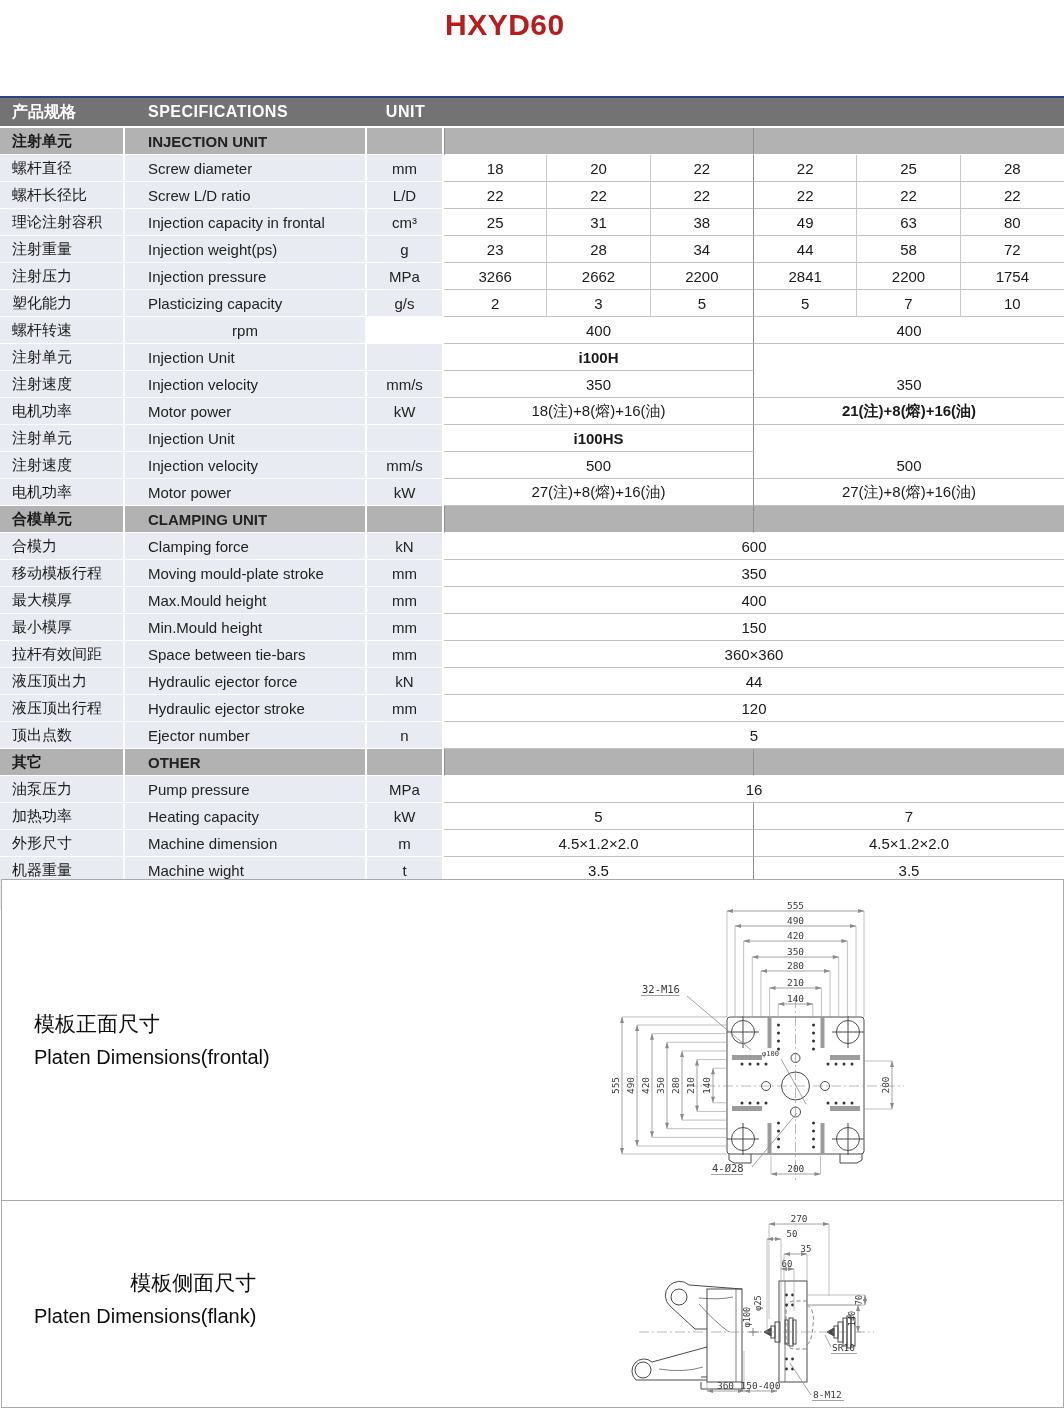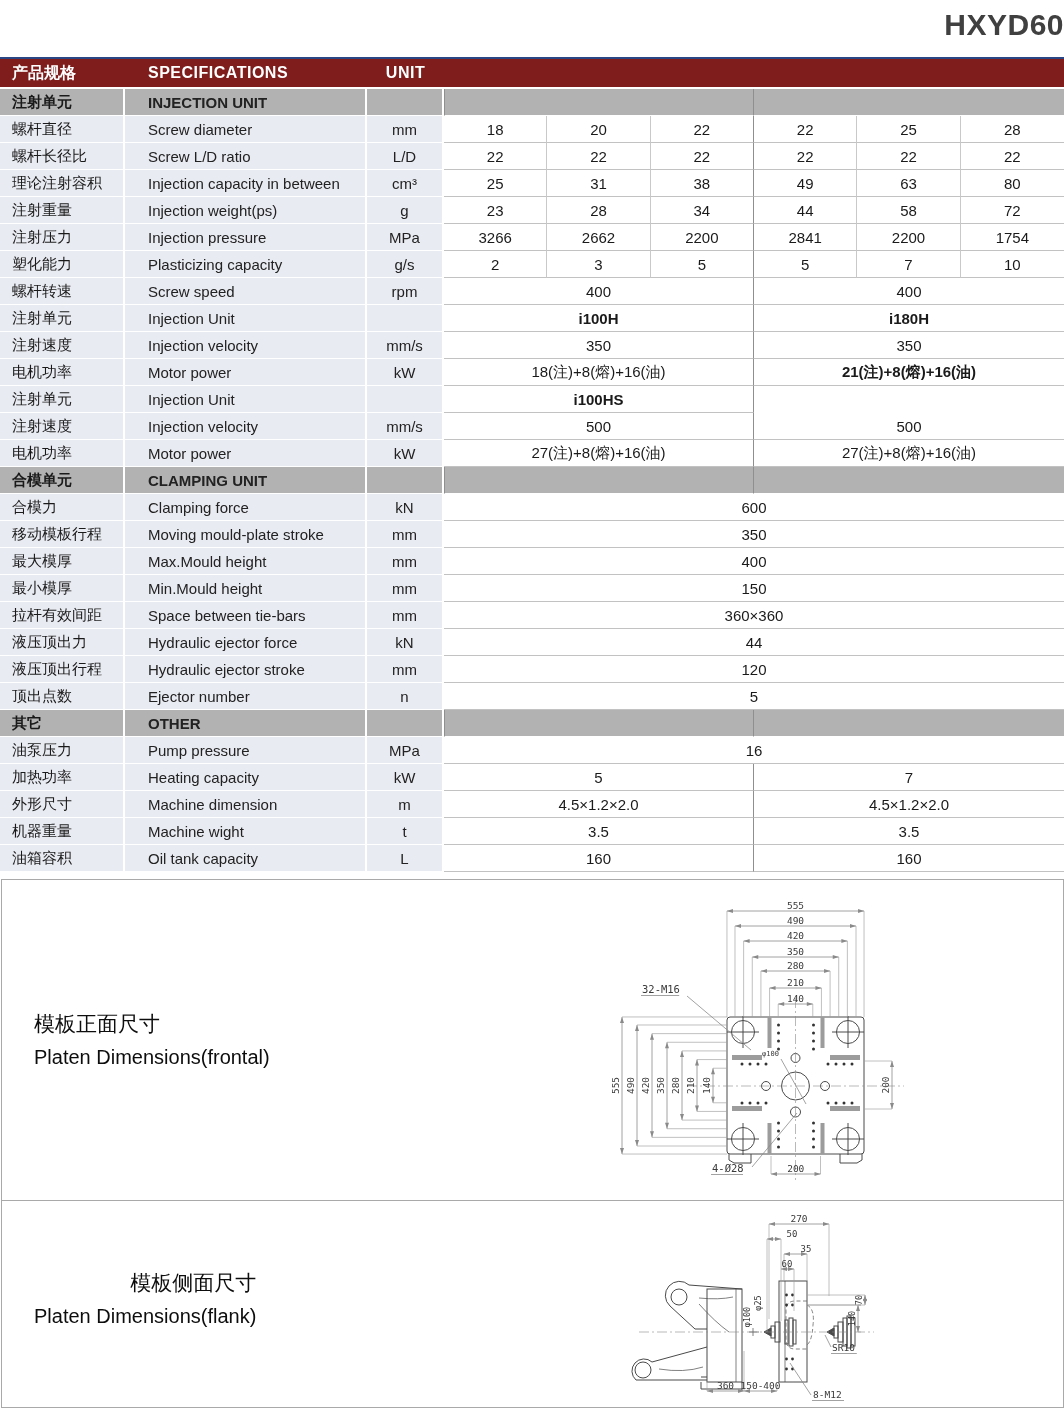--- a/index.html
+++ b/index.html
@@ -1,24 +1,24 @@
 <!DOCTYPE html>
 <html><head>
 <meta charset="utf-8">
 <style>
   html,body{margin:0;padding:0;background:#fff;}
   .page{position:relative;width:1064px;height:1414px;background:#fff;overflow:hidden;
         font-family:"Liberation Sans",sans-serif;color:#1a1a1a;}
-  .page-title{position:absolute;top:8px;left:445px;width:619px;text-align:right;
-        font-size:30px;font-weight:bold;color:#404040;letter-spacing:.5px;}
+  .page-title{position:absolute;top:8px;left:445px;width:619px;text-align:left;
+        font-size:30px;font-weight:bold;color:#b91c1c;letter-spacing:.5px;}
   
   .spec-table{position:absolute;top:57px;left:0;width:1064px;}
   .row{display:grid;grid-template-columns:125px 242px 77px repeat(6,1fr);height:27px;}
-  .header-row{grid-template-columns:125px 242px 77px 1fr;height:28px;background:#7f1d1d;
-        border-top:2px solid #2a4685;color:#fff;font-weight:bold;font-size:16px;}
+  .header-row{grid-template-columns:125px 242px 77px 1fr;height:28px;background:#737373;
+        border-top:2px solid #2a4685;color:#fff;font-weight:bold;font-size:16px;margin-top:39px;}
   .hc{display:flex;align-items:center;}
   .hc-cn{padding-left:12px;}
   .hc-en{padding-left:23px;letter-spacing:.5px;}
   .hc-unit{justify-content:center;letter-spacing:.5px;}
   .hgap{height:2px;background:#fff;}
   .cell{display:flex;align-items:center;font-size:15px;overflow:hidden;white-space:nowrap;}
   .c-cn{background:#e9ebf2;padding-left:12px;border-right:2px solid #fff;border-bottom:1px solid #fff;text-align:center;}
   .c-en{background:#e9ebf2;padding-left:23px;border-right:2px solid #fff;border-bottom:1px solid #fff;color:#222;}
   .c-unit{background:#e9ebf2;justify-content:center;border-right:2px solid #fff;border-bottom:1px solid #fff;color:#222;}
   .c-val{background:#fff;justify-content:center;border-right:1px solid #c9c9c9;border-bottom:1px solid #c2c2c2;}
@@ -82,21 +82,21 @@
           <div class="cell c-unit">L/D</div>
           <div class="cell c-val">22</div>
           <div class="cell c-val">22</div>
           <div class="cell c-val group-end">22</div>
           <div class="cell c-val">22</div>
           <div class="cell c-val">22</div>
           <div class="cell c-val">22</div>
         </div>
         <div class="row">
           <div class="cell c-cn">理论注射容积</div>
-          <div class="cell c-en">Injection capacity in between</div>
+          <div class="cell c-en">Injection capacity in frontal</div>
           <div class="cell c-unit">cm³</div>
           <div class="cell c-val">25</div>
           <div class="cell c-val">31</div>
           <div class="cell c-val group-end">38</div>
           <div class="cell c-val">49</div>
           <div class="cell c-val">63</div>
           <div class="cell c-val">80</div>
         </div>
         <div class="row">
           <div class="cell c-cn">注射重量</div>
@@ -126,31 +126,29 @@
           <div class="cell c-unit">g/s</div>
           <div class="cell c-val">2</div>
           <div class="cell c-val">3</div>
           <div class="cell c-val group-end">5</div>
           <div class="cell c-val">5</div>
           <div class="cell c-val">7</div>
           <div class="cell c-val">10</div>
         </div>
         <div class="row">
           <div class="cell c-cn">螺杆转速</div>
-          <div class="cell c-en">Screw speed</div>
           <div class="cell c-unit">rpm</div>
           <div class="cell c-val half group-end" style="grid-column: 4 / span 3;">400</div>
           <div class="cell c-val half" style="grid-column: 7 / span 3;">400</div>
         </div>
         <div class="row">
           <div class="cell c-cn">注射单元</div>
           <div class="cell c-en">Injection Unit</div>
           <div class="cell c-unit"></div>
           <div class="cell c-val half group-end bold" style="grid-column: 4 / span 3;">i100H</div>
-          <div class="cell c-val half bold" style="grid-column: 7 / span 3;">i180H</div>
         </div>
         <div class="row">
           <div class="cell c-cn">注射速度</div>
           <div class="cell c-en">Injection velocity</div>
           <div class="cell c-unit">mm/s</div>
           <div class="cell c-val half group-end" style="grid-column: 4 / span 3;">350</div>
           <div class="cell c-val half" style="grid-column: 7 / span 3;">350</div>
         </div>
         <div class="row">
           <div class="cell c-cn">电机功率</div>

